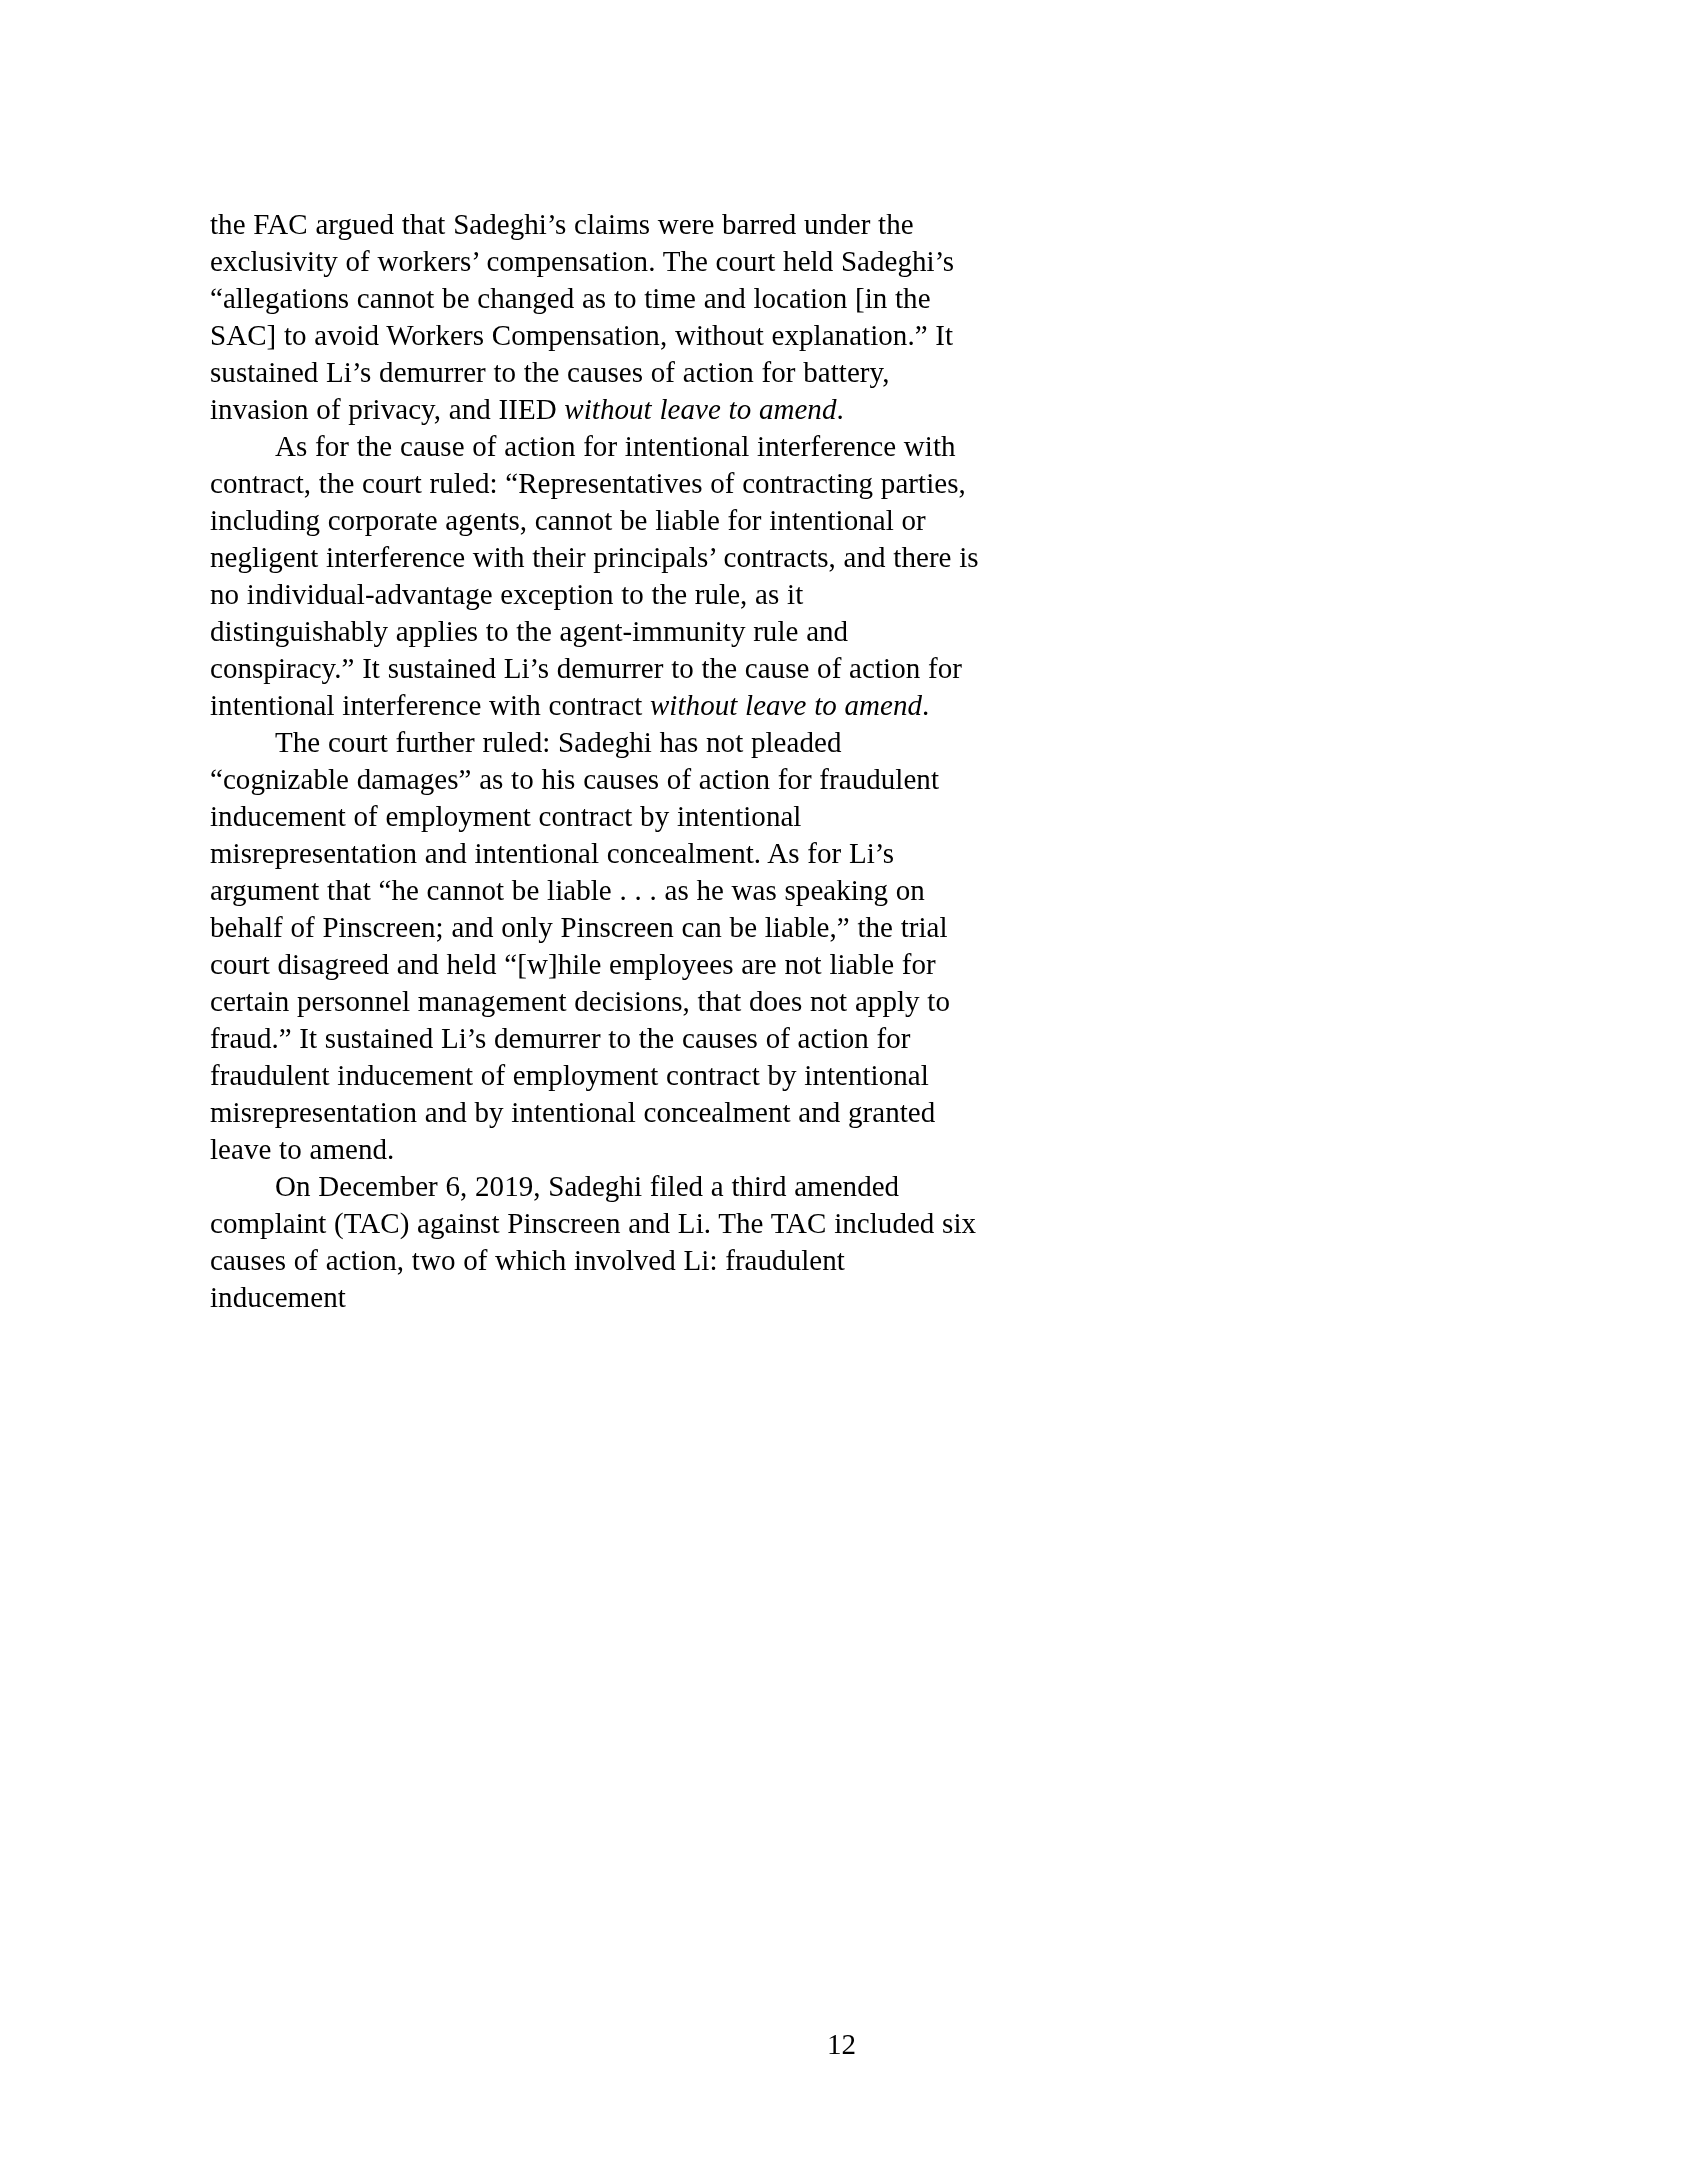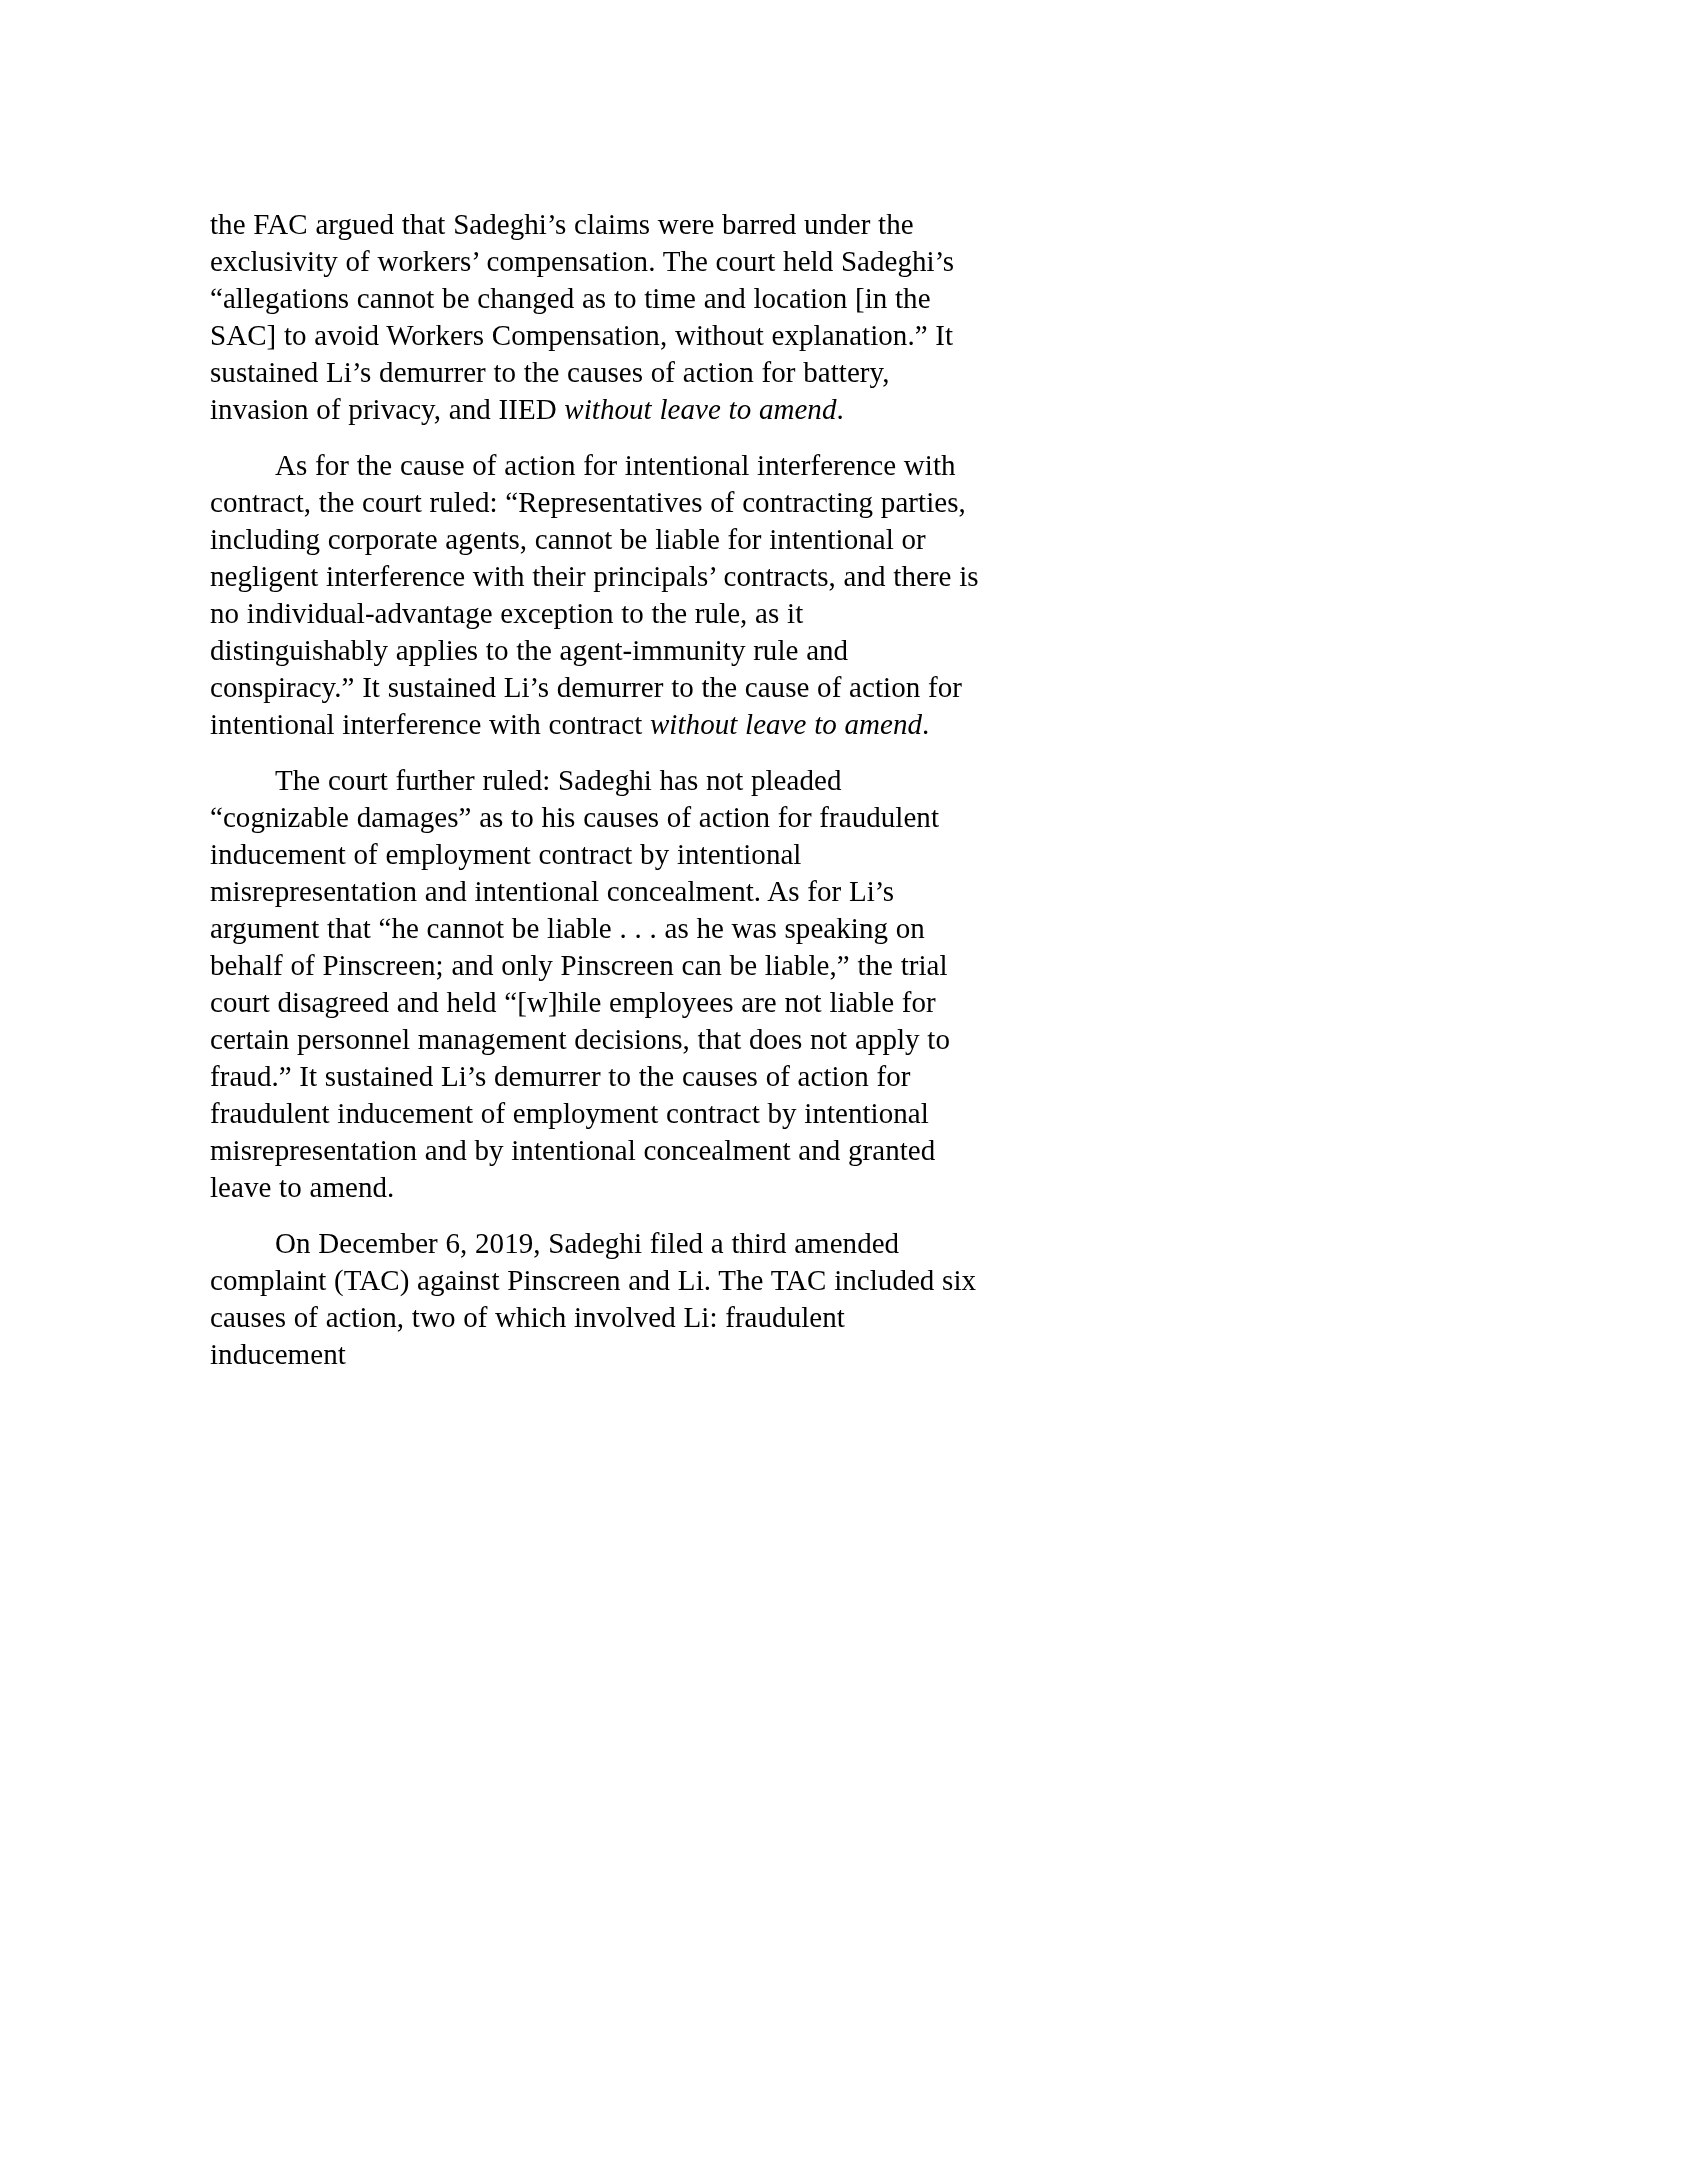--- a/index.html
+++ b/index.html
@@ -32,21 +32,20 @@
     font-size: 29px;
     line-height: 37px;
     text-align: left;
     text-indent: 0;
     letter-spacing: 0.05px;
     word-spacing: 0.4px;
     -webkit-font-smoothing: antialiased;
   }
   p.indented {
     text-indent: 65px;
-    margin-top: 19px;
   }
   .heading-row {
     display: block;
     margin: 0;
     padding: 0;
     font-size: 29px;
     line-height: 37px;
     white-space: nowrap;
   }
   .heading-letter {
@@ -81,15 +80,16 @@
 
     <p class="body-para indented"><span>As for the cause of action for intentional interference with contract, the court ruled: “Representatives of contracting parties, including corporate agents, cannot be liable for intentional or negligent interference with their principals’ contracts, and there is no individual-advantage exception to the rule, as it distinguishably applies to the agent-immunity rule and conspiracy.”  It sustained Li’s demurrer to the cause of action for intentional interference with contract </span><em class="ital">without leave to amend</em><span>.</span></p>
 
     <p class="body-para indented"><span>The court further ruled: Sadeghi has not pleaded “cognizable damages” as to his causes of action for fraudulent inducement of employment contract by intentional misrepresentation and intentional concealment.  As for Li’s argument that “he cannot be liable . . . as he was speaking on behalf of Pinscreen; and only Pinscreen can be liable,” the trial court disagreed and held “[w]hile employees are not liable for certain personnel management decisions, that does not apply to fraud.”  It sustained Li’s demurrer to the causes of action for fraudulent inducement of employment contract by intentional misrepresentation and by intentional concealment and granted leave to amend.</span></p>
 
 
     <p class="body-para indented"><span>On December 6, 2019, Sadeghi filed a third amended complaint (TAC) against Pinscreen and Li.  The TAC included six causes of action, two of which involved Li: fraudulent inducement</span></p>
 
   </div>
 
+  <div class="pagenum">12</div>
 
 </div>
 
 
 </body></html>

